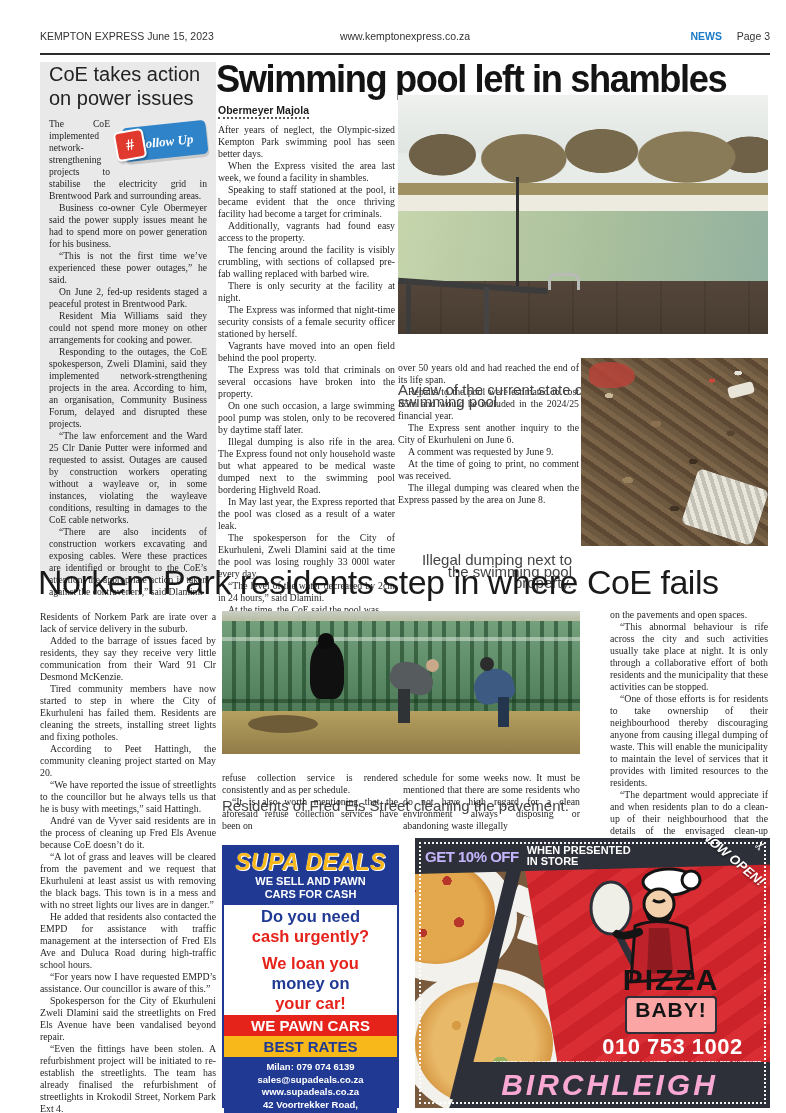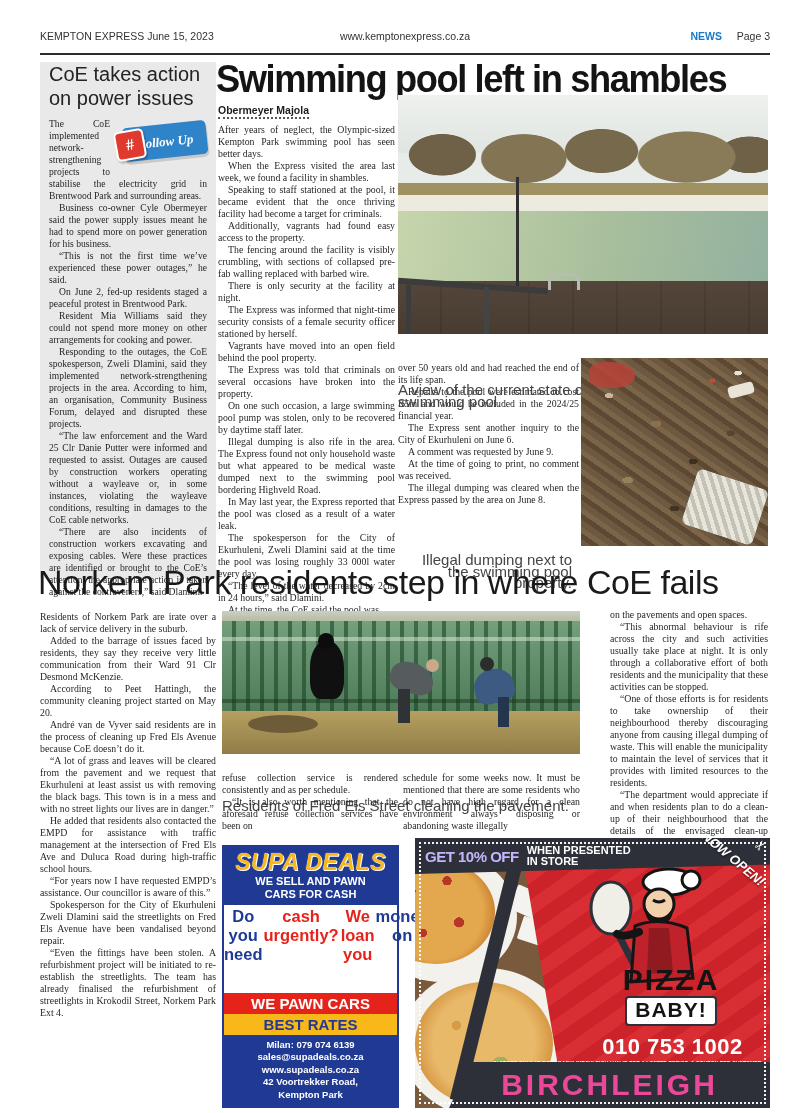--- a/index.html
+++ b/index.html
@@ -118,21 +118,21 @@
   .f3-head{position:absolute;left:258px;top:46px;width:14px;height:14px;background:#2c2c2c;border-radius:50%;}
   .f3-legs{position:absolute;left:276px;top:86px;width:11px;height:30px;background:#24364e;}
 
   
   .supa{position:absolute;left:222px;top:845px;width:177px;height:263px;border:2px solid #203a94;
         box-sizing:border-box;background:#fff;display:flex;flex-direction:column;text-align:center;}
   .supa-head{background:#203a94;color:#fff;padding:3px 2px 4px;}
   .supa-title{color:#f8b819;font-weight:bold;font-style:italic;font-size:23px;line-height:24px;
               text-shadow:0 0 1px #fff,1px 1px 0 #fff;letter-spacing:.5px;}
   .supa-sub{font-weight:bold;font-size:11px;line-height:13px;margin-top:1px;}
-  .supa-mid{flex:1;display:flex;flex-direction:row;justify-content:space-between;gap:1px;padding:2px 0;}
+  .supa-mid{flex:1;display:flex;flex-direction:column;justify-content:space-between;gap:1px;padding:2px 0;}
   .supa-mid div{font-weight:bold;font-size:16.5px;line-height:19px;}
   .c-blue{color:#203a94;} .c-red{color:#e5231b;}
   .gap{height:6px;}
   .supa-band1{background:#e5231b;color:#fff;font-weight:bold;font-size:15px;padding:2px 0;}
   .supa-band2{background:#f8b819;color:#203a94;font-weight:bold;font-size:15px;padding:2px 0;}
   .supa-foot{background:#203a94;color:#fff;font-weight:bold;font-size:9.5px;line-height:12.5px;padding:4px 2px 5px;}
 
   
   .pizza{position:absolute;left:415px;top:838px;width:355px;height:270px;background:#d8252c;overflow:hidden;}
   .pizza .pattern{position:absolute;inset:0;
@@ -162,29 +162,29 @@
      radial-gradient(14px 9px at 40% 80%,#8aa24e 45%,transparent 47%),
      radial-gradient(10px 10px at 30% 35%,#d79a45 45%,transparent 47%),
      radial-gradient(circle,#e8b969 55%,#d08c36 80%,#b06a26 100%);}
   .napkin{position:absolute;background:#f4f3ef;transform:rotate(24deg);border-radius:2px;}
   .nk1{left:96px;top:36px;width:54px;height:26px;}
   .nk2{left:104px;top:66px;width:58px;height:24px;transform:rotate(18deg);}
   .pz-divider{position:absolute;left:96px;top:16px;width:14px;bottom:0;background:#2d3038;transform:rotate(14deg);transform-origin:top;}
   .chef{position:absolute;left:168px;top:28px;width:130px;height:120px;}
   .pz-logo{position:absolute;left:196px;top:128px;width:120px;text-align:center;}
   .pz-logo .l1{font-weight:bold;font-size:30px;line-height:28px;color:#141414;letter-spacing:2px;}
-  .pz-logo .l2{display:inline-block;margin-top:2px;background:#ffffff;border:2px solid #2d3038;
-               border-radius:4px;padding:0 8px 2px;font-weight:bold;font-size:21px;color:#141414;letter-spacing:1px;}
+  .pz-logo .l2{display:inline-block;margin-top:2px;background:#fca5a5;border:2px solid #2d3038;
+               border-radius:4px;padding:0 8px 10px;font-weight:bold;font-size:21px;color:#141414;letter-spacing:1px;}
   .pz-phone{position:absolute;left:170px;top:196px;width:175px;text-align:center;color:#fff;
             font-weight:bold;font-size:22px;letter-spacing:.5px;}
   .pz-terms{position:absolute;left:66px;top:222px;width:282px;text-align:right;color:#fff;
             font-size:5.2px;line-height:6.5px;font-weight:bold;}
   .pz-town{position:absolute;left:34px;right:0;bottom:0;height:46px;background:#2d3038;
      clip-path:polygon(0 100%,7% 0,100% 0,100% 100%);display:flex;align-items:center;justify-content:center;}
-  .pz-town span{color:#ec4899;font-weight:bold;font-size:30px;letter-spacing:3px;}
+  .pz-town span{color:#f9a8d4;font-weight:bold;font-size:30px;letter-spacing:3px;font-style:italic;}
 </style>
 </head>
 <body>
 
 <div class="page">
 
   <div class="hdr">
     <span class="mast">KEMPTON EXPRESS June 15, 2023</span>
     <span class="site">www.kemptonexpress.co.za</span>
     <span class="sect">NEWS</span>
@@ -261,21 +261,23 @@
     <div class="bottle"></div>
     <div class="crate"></div>
   </div>
   <div class="cap2 caption">Illegal dumping next to the swimming pool property.</div>
 
   <div class="headline2">Norkem Park residents step in where CoE fails</div>
 
   <div class="ncol1 serif">
       <p>Residents of Norkem Park are irate over a lack of service delivery in the suburb.</p>
       <p>Added to the barrage of issues faced by residents, they say they receive very little communication from their Ward 91 Clr Desmond McKenzie.</p>
+      <p>Tired community members have now started to step in where the City of Ekurhuleni has failed them. Residents are cleaning the streets, installing street lights and fixing potholes.</p>
       <p>According to Peet Hattingh, the community cleaning project started on May 20.</p>
+      <p>“We have reported the issue of streetlights to the councillor but he always tells us that he is busy with meetings,” said Hattingh.</p>
       <p>André van de Vyver said residents are in the process of cleaning up Fred Els Avenue because CoE doesn’t do it.</p>
       <p>“A lot of grass and leaves will be cleared from the pavement and we request that Ekurhuleni at least assist us with removing the black bags. This town is in a mess and with no street lights our lives are in danger.”</p>
       <p>He added that residents also contacted the EMPD for assistance with traffic management at the intersection of Fred Els Ave and Duluca Road during high-traffic school hours.</p>
       <p>“For years now I have requested EMPD’s assistance. Our councillor is aware of this.”</p>
       <p>Spokesperson for the City of Ekurhuleni Zweli Dlamini said the streetlights on Fred Els Avenue have been vandalised beyond repair.</p>
       <p>“Even the fittings have been stolen. A refurbishment project will be initiated to re-establish the streetlights. The team has already finalised the refurbishment of streetlights in Krokodil Street, Norkem Park Ext 4.</p>
     </div>
 
   <div class="photo3">
     <div class="bg-trees"></div>

